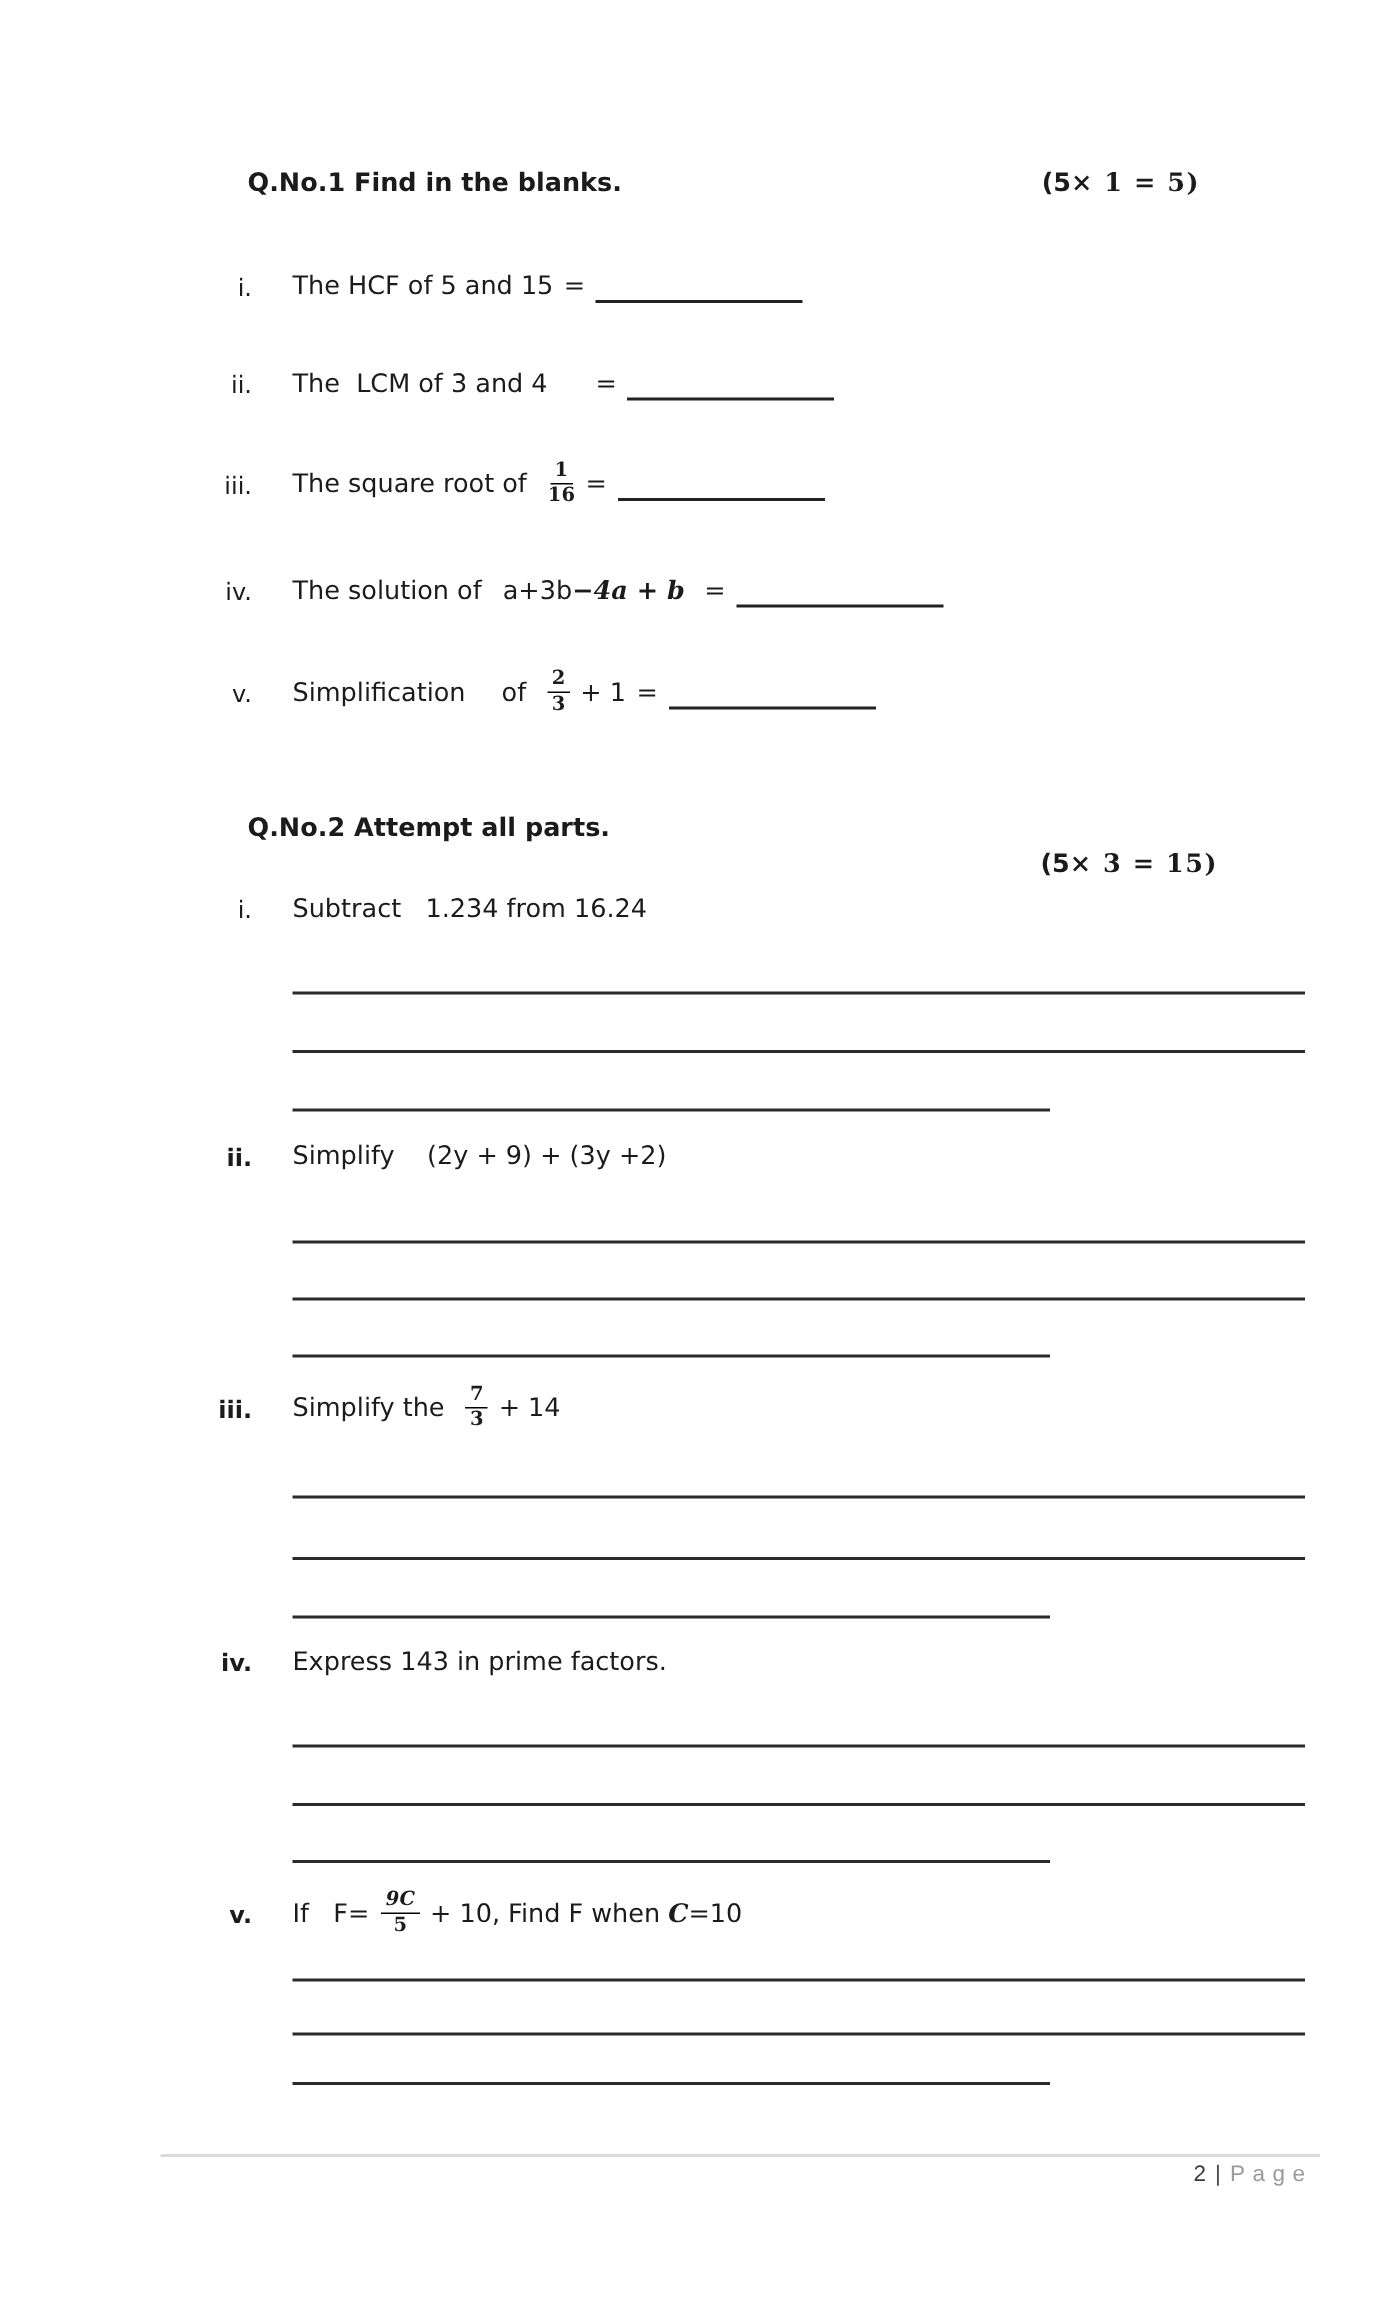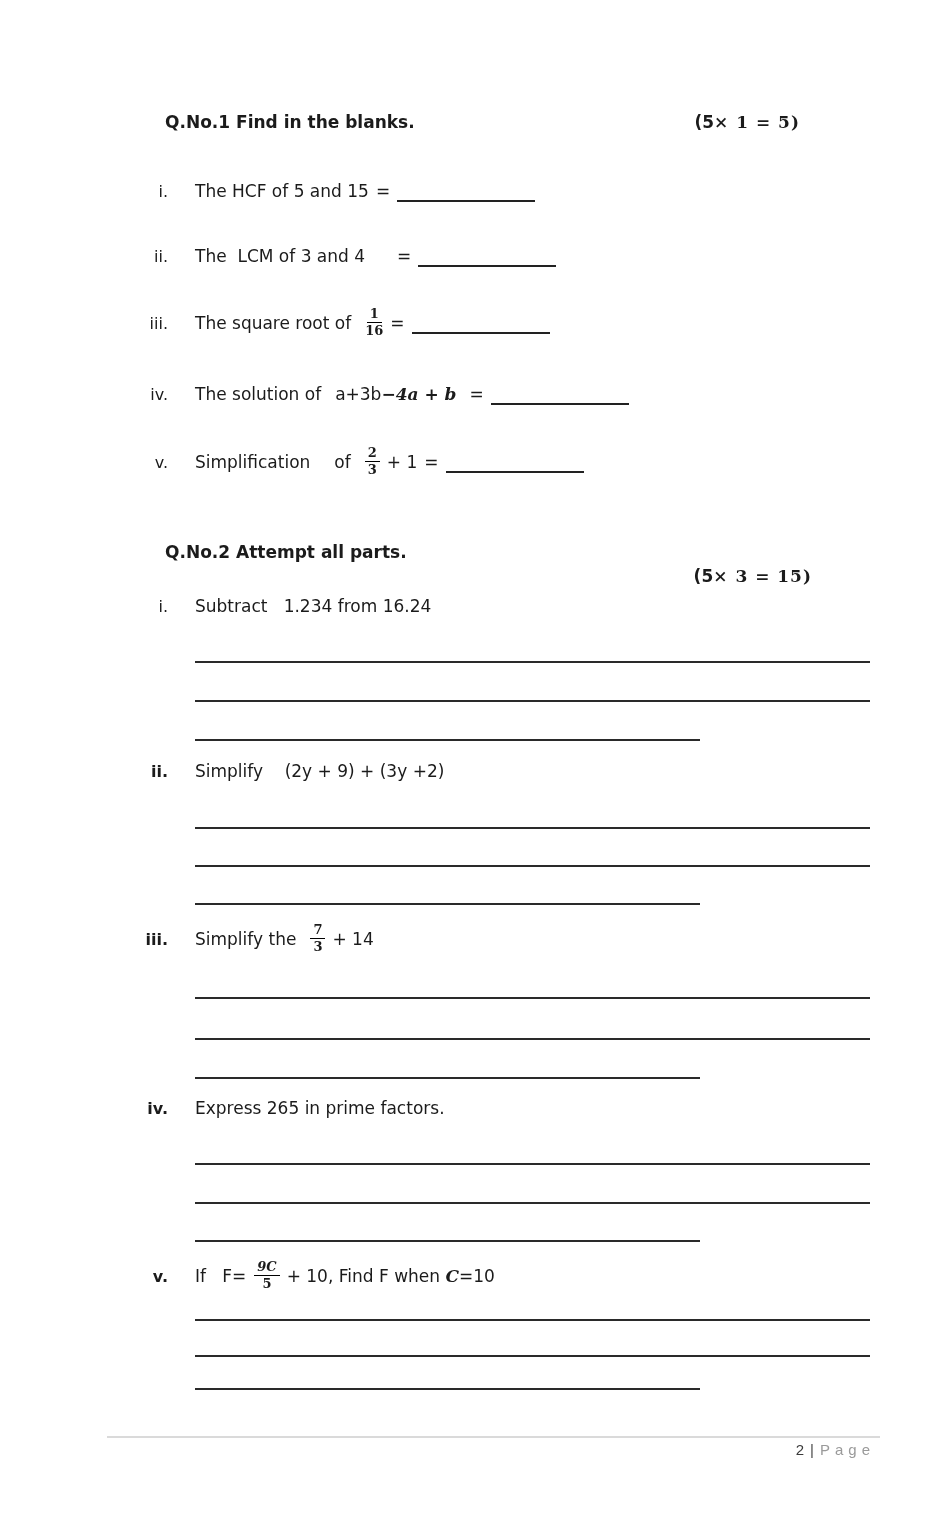--- a/index.html
+++ b/index.html
@@ -137,21 +137,21 @@
         <span class="fd">3</span>
       </span>
     <span class="post">+ 14</span>
   </div>
   <div class="ans long" style="top:997px;"></div>
   <div class="ans long" style="top:1038px;"></div>
   <div class="ans short" style="top:1077px;"></div>
 
   <div class="item" style="top:1091px;height:34px;">
     <span class="num bold">iv.</span>
-    <span class="txt">Express 265 in prime factors.</span>
+    <span class="txt">Express 143 in prime factors.</span>
   </div>
   <div class="ans long" style="top:1163px;"></div>
   <div class="ans long" style="top:1202px;"></div>
   <div class="ans short" style="top:1240px;"></div>
 
   <div class="item" style="top:1256px;height:40px;">
     <span class="num bold">v.</span>
     <span class="txt">If   F=</span>
     <span class="frac ital" style="margin-left:8px;">
         <span class="fn">9C</span>

